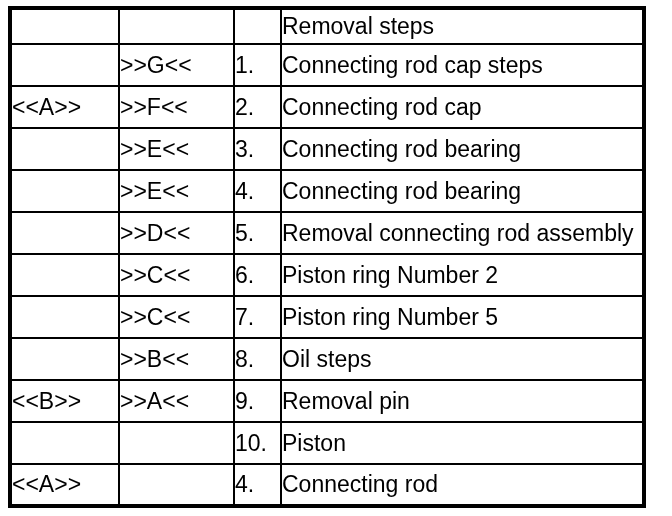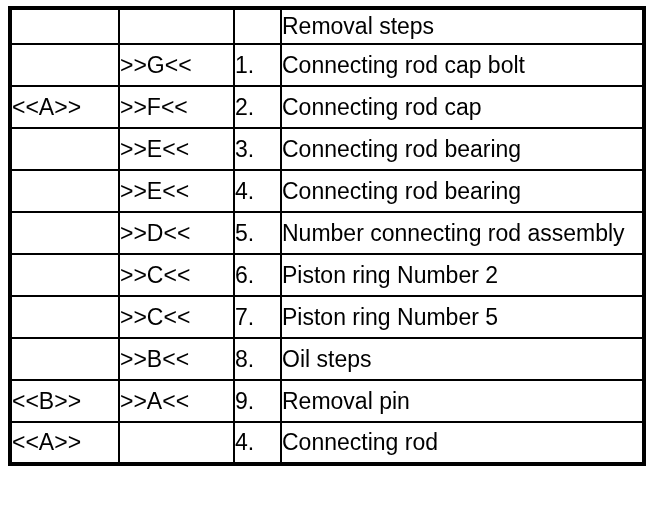--- a/index.html
+++ b/index.html
@@ -72,21 +72,21 @@
         <th class="cell-group"></th>
         <th class="cell-marker"></th>
         <th class="cell-num"></th>
         <th class="cell-desc">Removal steps</th>
       </tr>
 
       <tr class="data-row">
         <td class="cell-group"></td>
         <td class="cell-marker">&gt;&gt;G&lt;&lt;</td>
         <td class="cell-num">1.</td>
-        <td class="cell-desc">Connecting rod cap bolt</td>
+        <td class="cell-desc">Connecting rod cap steps</td>
       </tr>
 
       <tr class="data-row">
         <td class="cell-group">&lt;&lt;A&gt;&gt;</td>
         <td class="cell-marker">&gt;&gt;F&lt;&lt;</td>
         <td class="cell-num">2.</td>
         <td class="cell-desc">Connecting rod cap</td>
       </tr>
 
       <tr class="data-row">
@@ -100,21 +100,21 @@
         <td class="cell-group"></td>
         <td class="cell-marker">&gt;&gt;E&lt;&lt;</td>
         <td class="cell-num">4.</td>
         <td class="cell-desc">Connecting rod bearing</td>
       </tr>
 
       <tr class="data-row">
         <td class="cell-group"></td>
         <td class="cell-marker">&gt;&gt;D&lt;&lt;</td>
         <td class="cell-num">5.</td>
-        <td class="cell-desc">Number connecting rod assembly</td>
+        <td class="cell-desc">Removal connecting rod assembly</td>
       </tr>
 
       <tr class="data-row">
         <td class="cell-group"></td>
         <td class="cell-marker">&gt;&gt;C&lt;&lt;</td>
         <td class="cell-num">6.</td>
         <td class="cell-desc">Piston ring Number 2</td>
       </tr>
 
       <tr class="data-row">
@@ -131,20 +131,26 @@
         <td class="cell-desc">Oil steps</td>
       </tr>
 
       <tr class="data-row">
         <td class="cell-group">&lt;&lt;B&gt;&gt;</td>
         <td class="cell-marker">&gt;&gt;A&lt;&lt;</td>
         <td class="cell-num">9.</td>
         <td class="cell-desc">Removal pin</td>
       </tr>
 
+      <tr class="data-row">
+        <td class="cell-group"></td>
+        <td class="cell-marker"></td>
+        <td class="cell-num">10.</td>
+        <td class="cell-desc">Piston</td>
+      </tr>
 
       <tr class="data-row">
         <td class="cell-group">&lt;&lt;A&gt;&gt;</td>
         <td class="cell-marker"></td>
         <td class="cell-num">4.</td>
         <td class="cell-desc">Connecting rod</td>
       </tr>
     </tbody>
   </table>
 </div>

